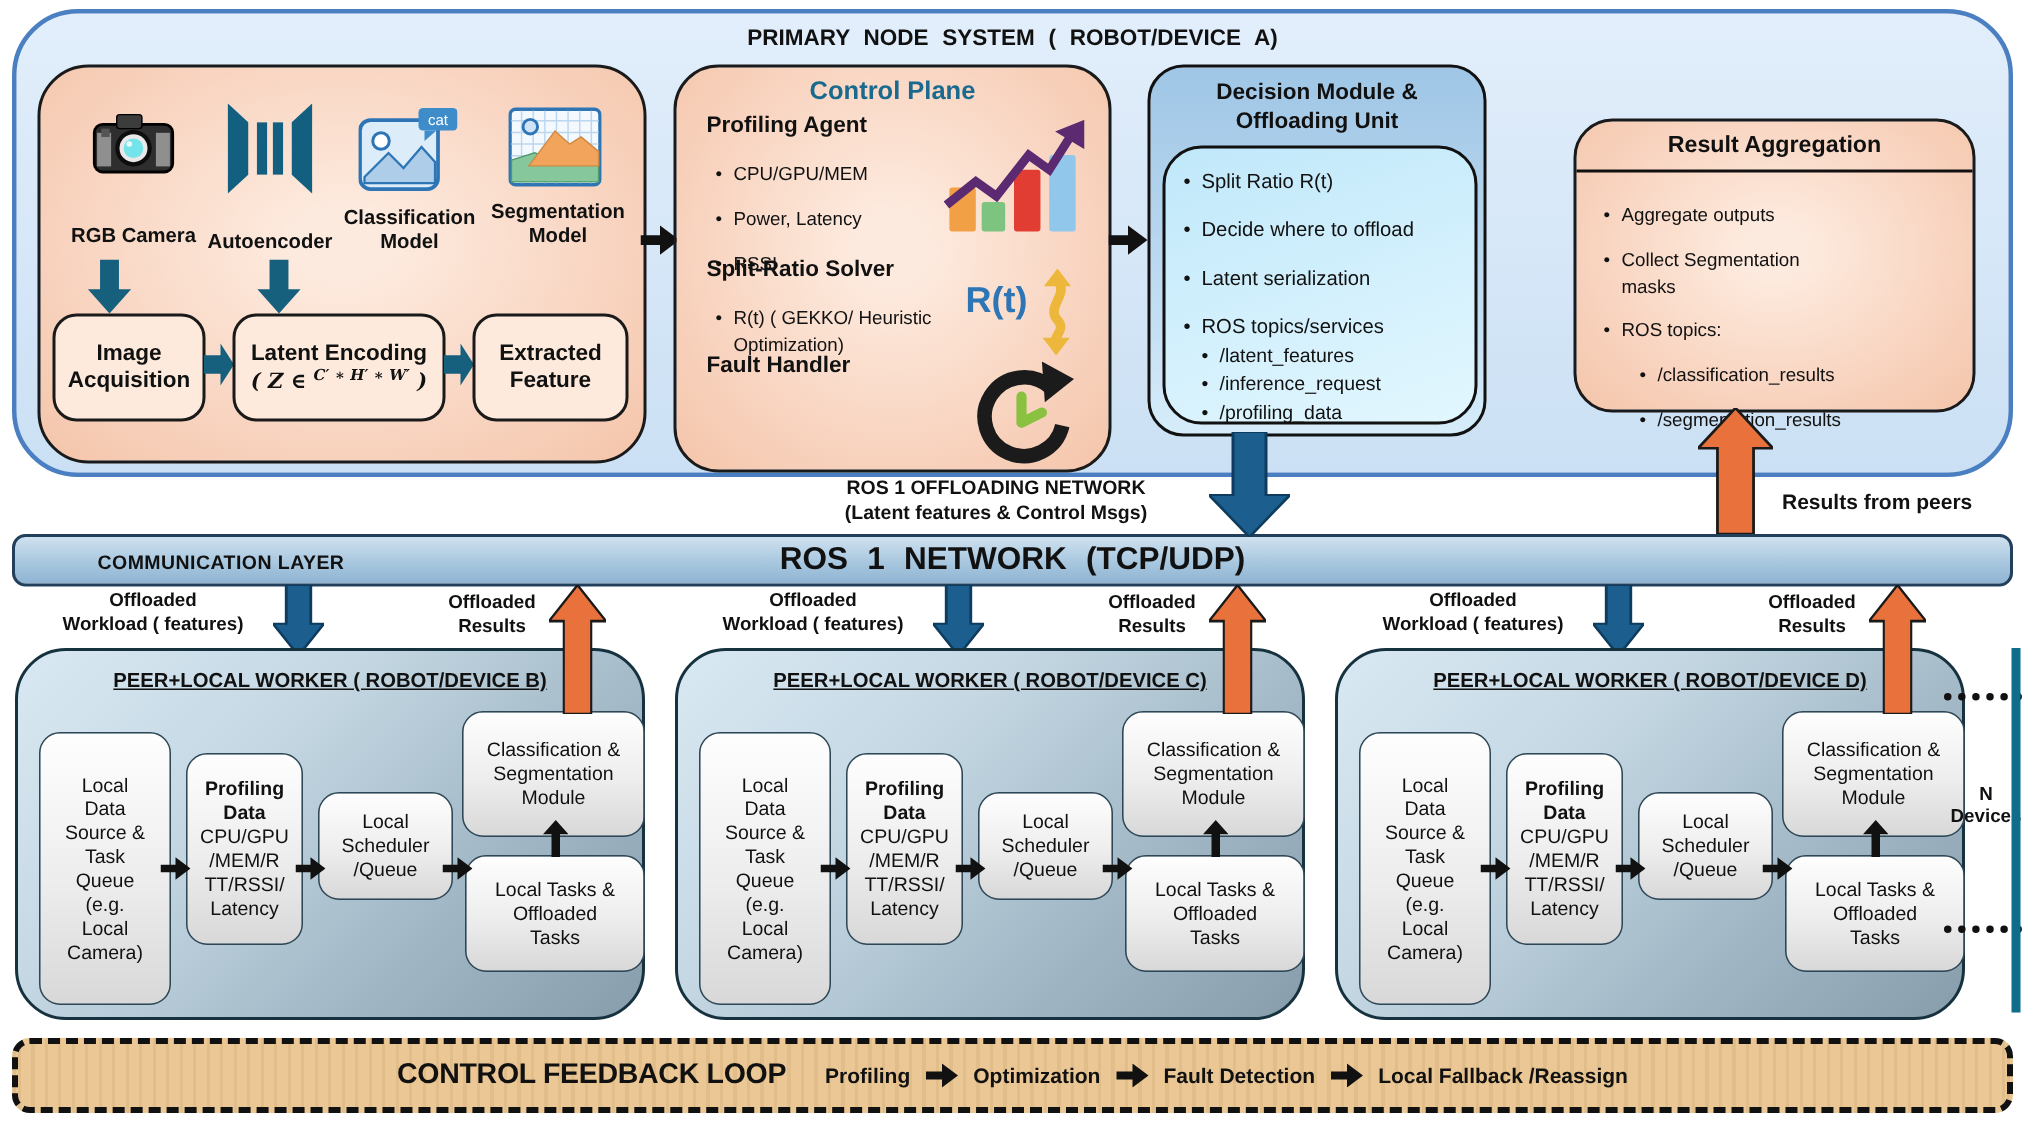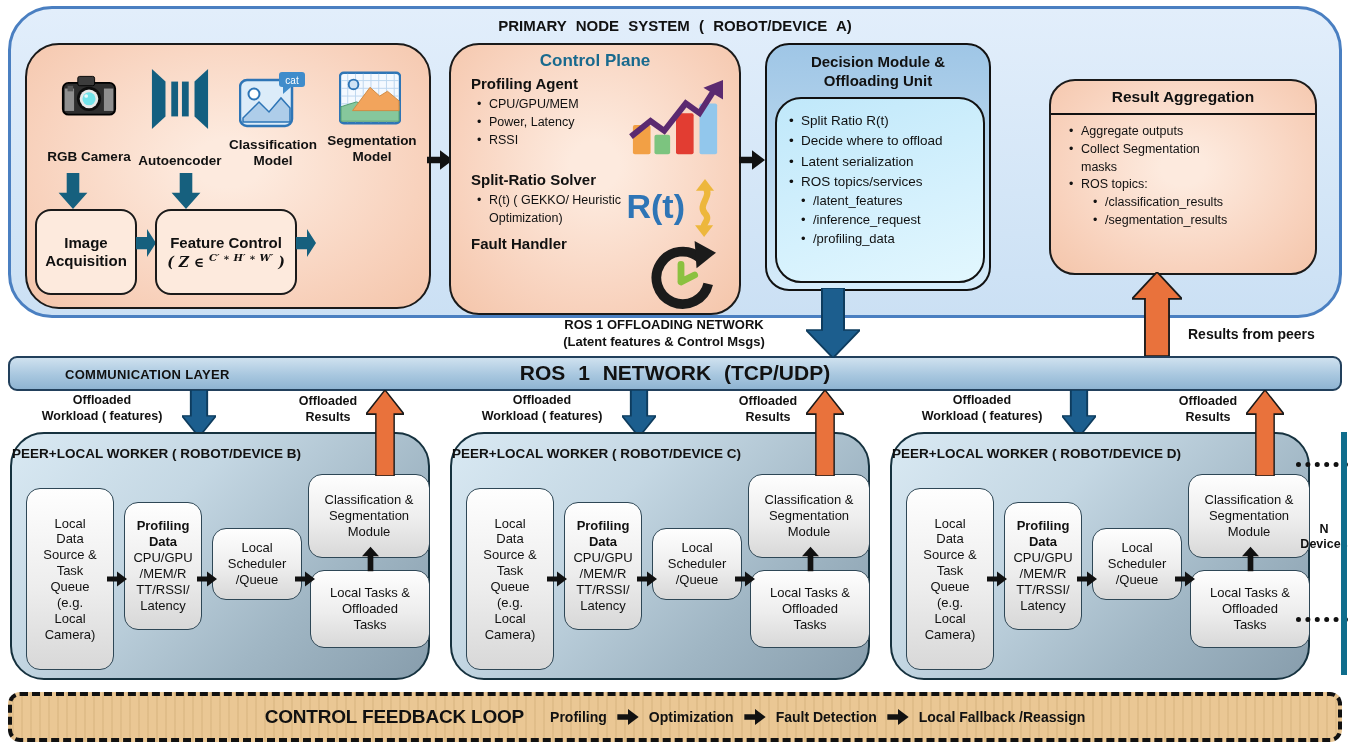--- a/index.html
+++ b/index.html
@@ -12,32 +12,32 @@
   .primary { left:8px; top:6px; width:1334px; height:312px; border:3px solid #4a7fc1; border-radius:44px;
              background:linear-gradient(180deg,#e2eefb 0%,#d4e6f7 60%,#cbe0f4 100%); }
   .primary-title { left:0; top:8px; width:100%; text-align:center; font-size:15px; font-weight:bold; word-spacing:5px; }
 
   .panel-peach { background:radial-gradient(ellipse at 50% 45%, #fdeade 12%, #f8d2bd 68%, #f4c5aa 100%);
                  border:2.5px solid #1a1a1a; }
 
   
   .sensors { left:14px; top:34px; width:406px; height:266px; border-radius:34px; }
   .sensor-label { position:absolute; text-align:center; font-weight:bold; font-size:13.5px; line-height:1.15; }
-  .pipe-box { position:absolute; top:164px; height:86px; background:#fdeadd; border:2.5px solid #1a1a1a; border-radius:16px;
+  .pipe-box { position:absolute; top:164px; height:72px; background:#fdeadd; border:2.5px solid #1a1a1a; border-radius:16px;
               display:flex; flex-direction:column; align-items:center; justify-content:center;
               font-weight:bold; font-size:15px; text-align:center; line-height:1.2; }
   .formula { font-family:"DejaVu Serif",serif; font-style:italic; font-weight:bold; font-size:14px; }
   .formula sup { font-size:10px; }
 
   
   .control { left:438px; top:34px; width:292px; height:272px; border-radius:30px; }
   .cp-title { left:0; top:6px; width:100%; text-align:center; font-size:17px; font-weight:bold; color:#196a8e; }
   .cp-head { position:absolute; left:20px; font-size:15px; font-weight:bold; }
   .cp-list { position:absolute; left:24px; list-style:none; font-size:12.5px; line-height:1.45; width:170px; }
-  .cp-list li, .dm-list li, .ra-list li { padding-left:14px; position:relative; white-space:pre-line; }
+  .cp-list li, .dm-list li, .ra-list li { padding-left:14px; position:relative; white-space:pre-line;margin-top:12px; }
   .cp-list li::before, .dm-list li::before, .ra-list li::before { content:"•"; position:absolute; left:2px; }
 
   
   .decision { left:754px; top:34px; width:226px; height:248px; border-radius:24px; border:2.5px solid #111;
               background:linear-gradient(180deg,#9fc6e6 0%,#bcd9ef 55%,#d6ecfa 100%); }
   .dm-title { left:0; top:8px; width:100%; text-align:center; font-size:15px; font-weight:bold; line-height:1.25; }
   .dm-inner { left:8px; top:52px; width:210px; height:186px; border-radius:26px; border:2.5px solid #111;
               background:linear-gradient(160deg,#c0e8fa 0%,#d5f1fd 60%,#e2f7fe 100%); }
   .dm-list { list-style:none; margin:12px 6px 0 10px; font-size:13.5px; line-height:1.5; }
   .dm-sub { list-style:none; margin:0 0 0 24px; font-size:13px; line-height:1.45; }
@@ -57,21 +57,21 @@
   .netbar { left:8px; top:356px; width:1334px; height:35px; border:2px solid #22405c; border-radius:9px;
             background:linear-gradient(180deg,#cfe1ef 0%,#a8c7df 55%,#8fb4d2 100%); }
   .comm-label { left:55px; top:9px; font-size:13px; font-weight:bold; letter-spacing:.3px; }
   .net-title { left:0; top:3px; width:100%; text-align:center; font-size:21px; font-weight:bold; word-spacing:7px; }
   .net-label { position:absolute; font-weight:bold; text-align:center; font-size:13px; line-height:1.3; }
 
   
   .worker-col { position:absolute; top:0; width:420px; height:292px; }
   .worker-box { position:absolute; left:0; top:42px; width:420px; height:248px; border:2.5px solid #16323f; border-radius:34px;
                 background:linear-gradient(135deg,#d9e9f3 0%,#c4d7e3 35%,#a0b6c4 70%,#879dac 100%); }
-  .worker-title { position:absolute; left:0; top:12px; width:100%; text-align:left; font-size:13.5px; font-weight:bold; }
+  .worker-title { position:absolute; left:0; top:12px; width:100%; text-align:center; font-size:13.5px; font-weight:bold;text-decoration:underline; }
   .wb { position:absolute; background:linear-gradient(180deg,#fefefe 0%,#ededed 55%,#d8d8d8 100%);
         border:1.8px solid #2e4756; border-radius:14px; display:flex; flex-direction:column;
         align-items:center; justify-content:center; text-align:center; font-size:13px; line-height:1.22; white-space:pre-line; }
   .lbl { position:absolute; font-size:12.5px; font-weight:bold; text-align:center; line-height:1.25; }
 
   
   .dots { position:absolute; width:52px; border-top:5px dotted #111; }
   .ndev { left:1298px; top:522px; width:52px; text-align:center; font-size:12.5px; font-weight:bold; line-height:1.2; }
   .vbar { left:1341px; top:432px; width:6px; height:243px; background:#0f6d8c; }
 
@@ -143,26 +143,30 @@
     </svg>
 
     <div class="pipe-box" style="left:8px;width:102px">
       <span class="preline">Image
 Acquisition</span>
     </div>
     <svg class="abs" style="left:109px;top:184px" width="20" height="28" viewBox="0 0 40 32" preserveAspectRatio="none">
       <polygon class="fill-teal" points="0,9 22,9 22,0 40,16 22,32 22,23 0,23"></polygon>
     </svg>
     <div class="pipe-box" style="left:128px;width:142px">
-      <span>Feature Control</span>
+      <span>Latent Encoding</span>
       <span class="formula"><span>( Z ∈</span>&nbsp;<sup>C′ ∗ H′ ∗ W′</sup>&nbsp;<span>)</span></span>
     </div>
     <svg class="abs" style="left:269px;top:184px" width="20" height="28" viewBox="0 0 40 32" preserveAspectRatio="none">
       <polygon class="fill-teal" points="0,9 22,9 22,0 40,16 22,32 22,23 0,23"></polygon>
     </svg>
+    <div class="pipe-box" style="left:288px;width:104px">
+      <span class="preline">Extracted
+Feature</span>
+    </div>
   </div>
 
   <svg class="abs" style="left:416px;top:140px" width="26" height="22" viewBox="0 0 24 18">
     <polygon class="fill-black" points="0,6 12,6 12,0 24,9 12,18 12,12 0,12"></polygon>
   </svg>
 
   <div class="abs control panel-peach">
     <div class="abs cp-title">Control Plane</div>
 
     <div class="cp-head" style="top:30px">Profiling Agent</div>
@@ -178,21 +182,21 @@
       <rect x="72" y="24" width="18" height="52" rx="2" fill="#92c7ec"></rect>
       <path d="M2 58 L22 42 L36 52 L58 24 L72 34 L86 12" stroke="#5b2a70" stroke-width="6" fill="none"></path>
       <polygon points="96,0 96,20 76,8" fill="#5b2a70"></polygon>
     </svg>
 
     <div class="cp-head" style="top:126px">Split-Ratio Solver</div>
     <ul class="cp-list" style="top:146px">
       <li>R(t) ( GEKKO/ Heuristic
 Optimization)</li>
     </ul>
-    <div class="abs" style="right:54px;top:142px;font-size:34px;font-weight:bold;color:#2e75b6">R(t)</div>
+    <div class="abs" style="right:54px;top:142px;font-size:24px;font-weight:bold;color:#2e75b6">R(t)</div>
     <svg class="abs" style="right:18px;top:134px" width="32" height="58" viewBox="0 0 34 64">
       <path d="M17 9 C 26 19, 8 28, 17 38 C 24 45, 13 50, 16 55" stroke="#edb73c" stroke-width="7" fill="none" stroke-linecap="round"></path>
       <polygon points="17,0 27,13 7,13" fill="#edb73c"></polygon>
       <polygon points="16,64 6,51 26,51" fill="#edb73c"></polygon>
     </svg>
 
     <div class="cp-head" style="top:190px">Fault Handler</div>
     <svg class="abs" style="right:22px;top:196px" width="72" height="70" viewBox="0 0 72 72">
       <path d="M56 18 A 27 27 0 1 0 64 44" stroke="#1b1b1b" stroke-width="10" fill="none"></path>
       <polygon points="50,0 72,12 52,28" fill="#1b1b1b"></polygon>

